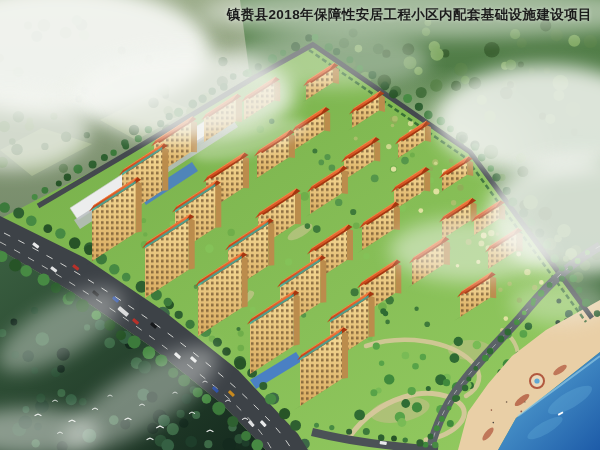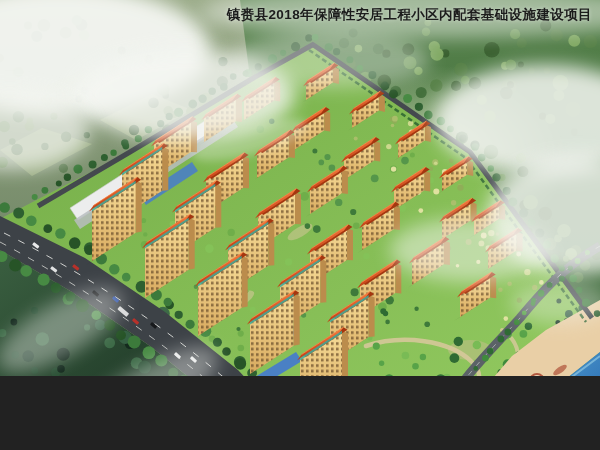--- a/index.html
+++ b/index.html
@@ -1,16 +1,16 @@
 <!DOCTYPE html>
 <html style="--title-text: #1c1c1c; --roof: #d5501e; --roof-dark: #a5360f; --ridge: #ff8d4a; --facade: #f0cd82; --facade-shadow: #bb8c4c; --window: #6b4e2b; --teal: #3fae9e; --lawn: #7cbb52; --orchard: #c3d284; --forest: #4e7a45; --forest-dark: #20402b; --hills: #8a9b7d; --road: #3d4247; --road-edge: #545a60; --lane-mark: #e9eae6; --plaza-blue: #4a80c4; --white-roof: #eceded; --path: #d9c89e; --beach: #e9cfa6; --beach-accent: #b2593f; --water: #2f77bd; --water-deep: #1d5ba8; --cloud: #f5f7f3;"><head>
 <meta charset="utf-8">
 <style>
   html,body{margin:0;padding:0;background:#222;}
-  .stage{position:relative;width:600px;height:376px;overflow:hidden;background:#7fae5f;
+  .stage{position:relative;width:600px;height:450px;overflow:hidden;background:#7fae5f;
          font-family:"Liberation Sans",sans-serif;}
   .stage svg{position:absolute;inset:0;display:block;}
   .title{position:absolute;top:6px;right:8px;z-index:5;
          font-size:13.5px;font-weight:700;letter-spacing:.4px;
          color:var(--title-text,#1c1c1c);
          text-shadow:0 0 4px rgba(255,255,255,.45);}
 </style>
 </head>
 <body>
 

